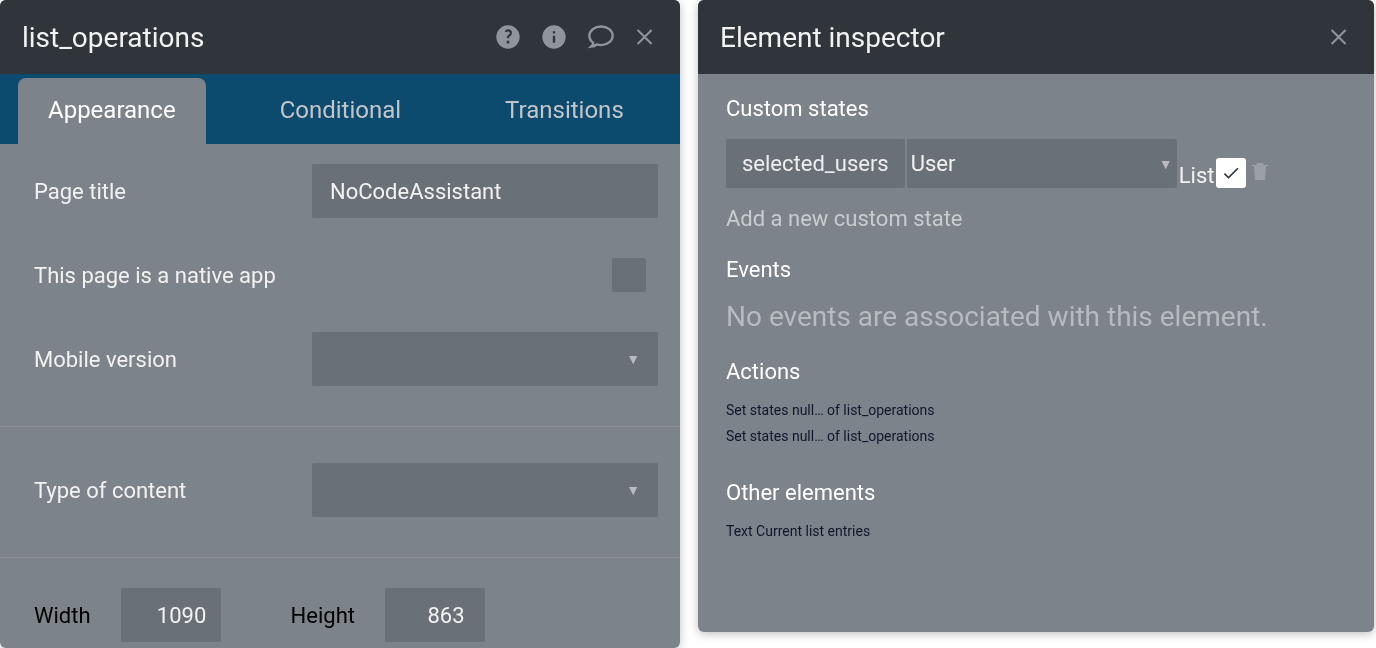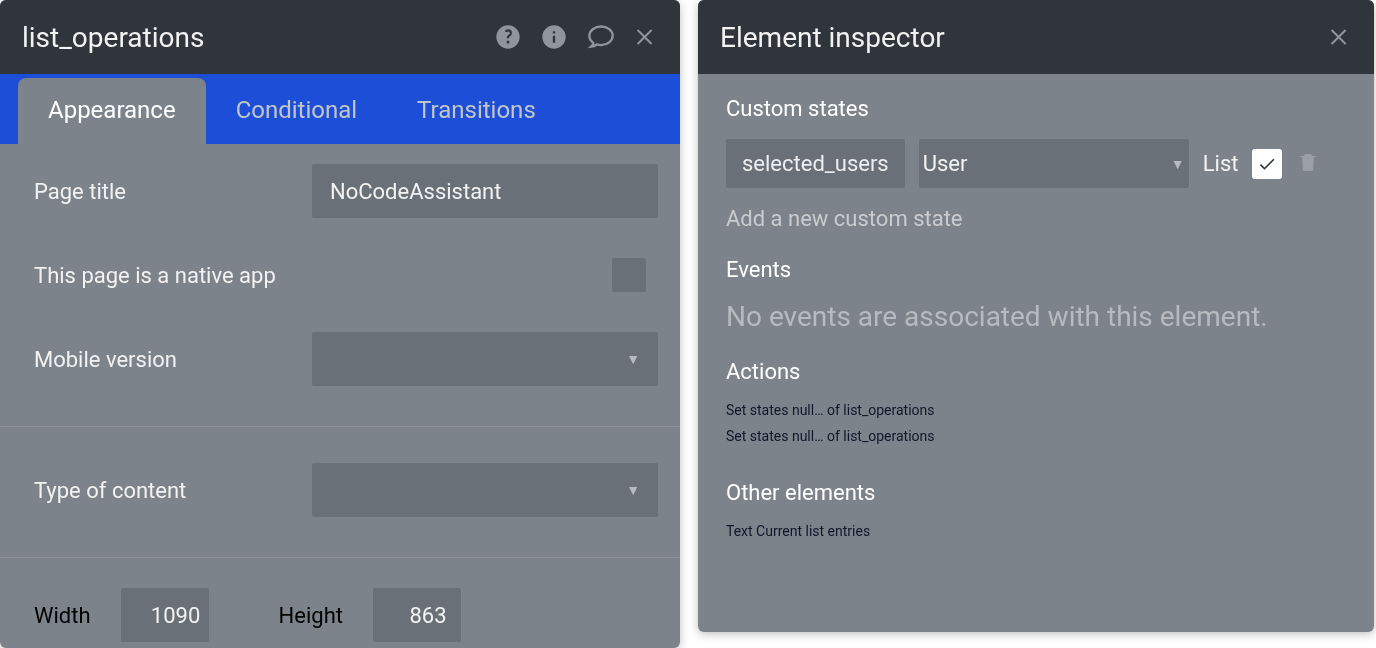--- a/index.html
+++ b/index.html
@@ -52,25 +52,26 @@
     color: #8f959b;
     cursor: pointer;
     display: inline-flex;
     align-items: center;
     justify-content: center;
   }
   .hicon svg { fill: currentColor; }
 
   
   .tabs {
-    background: #1d4ed8;
+    background: #0c4a6e;
     display: flex;
     padding: 0 18px;
     height: 70px;
     align-items: flex-end;
+    gap: 44px;
   }
   .tab {
     padding: 18px 30px 20px;
     font-size: 24px;
     color: #c3c6c9;
     cursor: pointer;
     border-radius: 8px 8px 0 0;
   }
   .tab.active {
     background: #7d838a;
@@ -109,21 +110,21 @@
     color: #f2f2f2;
     font-size: 22px;
     padding: 14px 18px;
     width: 346px;
     height: 54px;
     border-radius: 2px;
     display: flex;
     align-items: center;
     justify-content: space-between;
   }
-  .input-box.small { width: 88px; text-align: right; justify-content: center; padding-left: 40px; }
+  .input-box.small { width: 100px; text-align: right; justify-content: center; padding-left: 40px; }
   .select-caret {
     color: #b8bcc0;
     font-size: 14px;
   }
   .checkbox-box {
     width: 34px; height: 34px;
     background: #6a7077;
     border-radius: 2px;
     display: inline-flex;
     align-items: center;
@@ -141,22 +142,22 @@
   .section {
     padding: 22px 28px 4px;
   }
   .section-title {
     font-size: 22px;
     color: #ffffff;
     margin-bottom: 18px;
   }
   .state-row {
     display: flex;
-    align-items: center;
-    gap: 14px;
+    align-items: flex-end;
+    gap: 2px;
     margin-bottom: 18px;
   }
   .state-name-box {
     background: #6a7077;
     padding: 12px 16px;
     font-size: 22px;
     color: #eceeef;
     border-radius: 2px;
   }
   .state-type-select {

